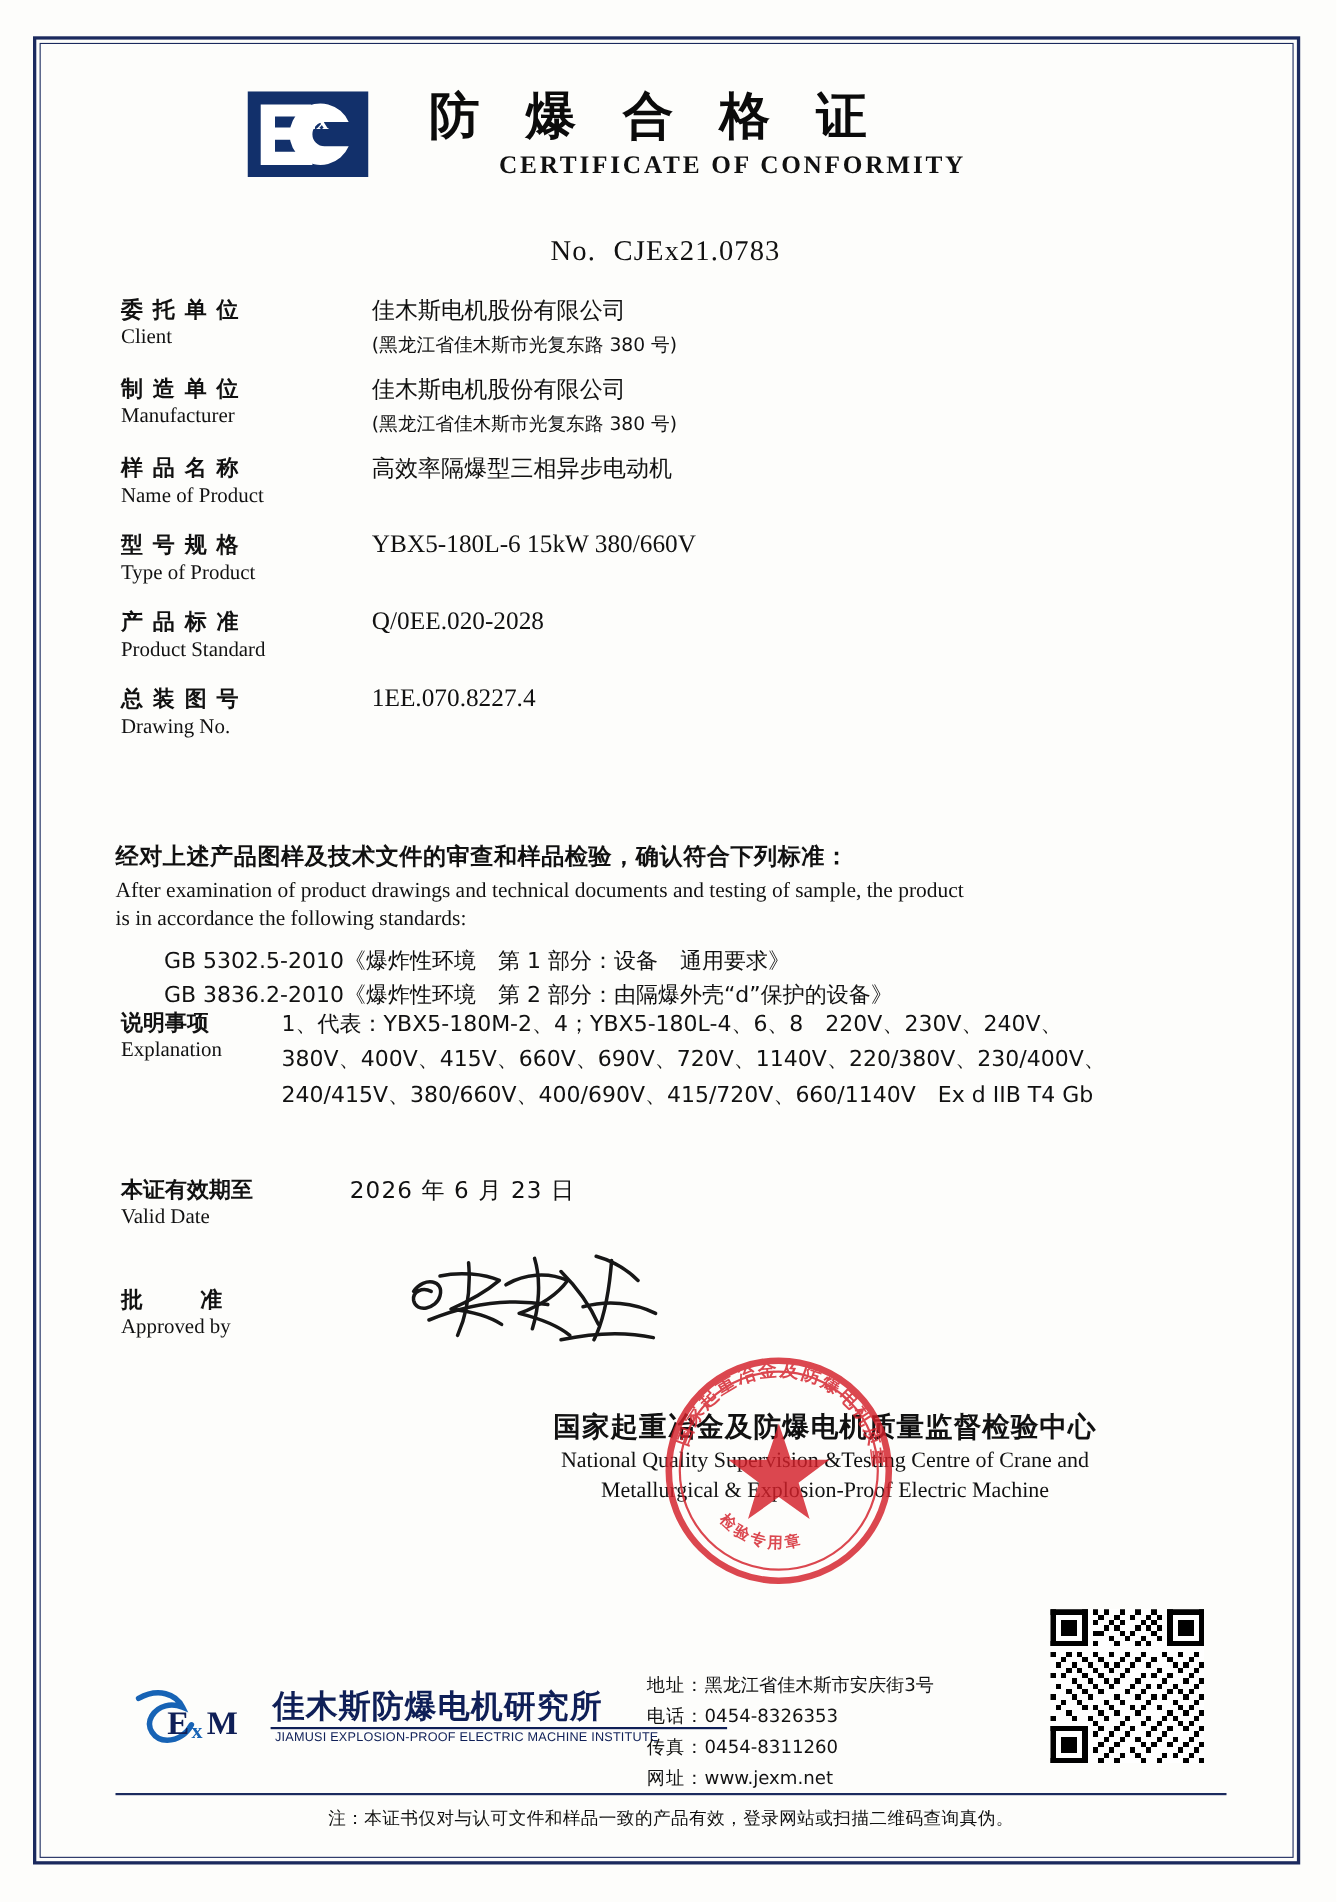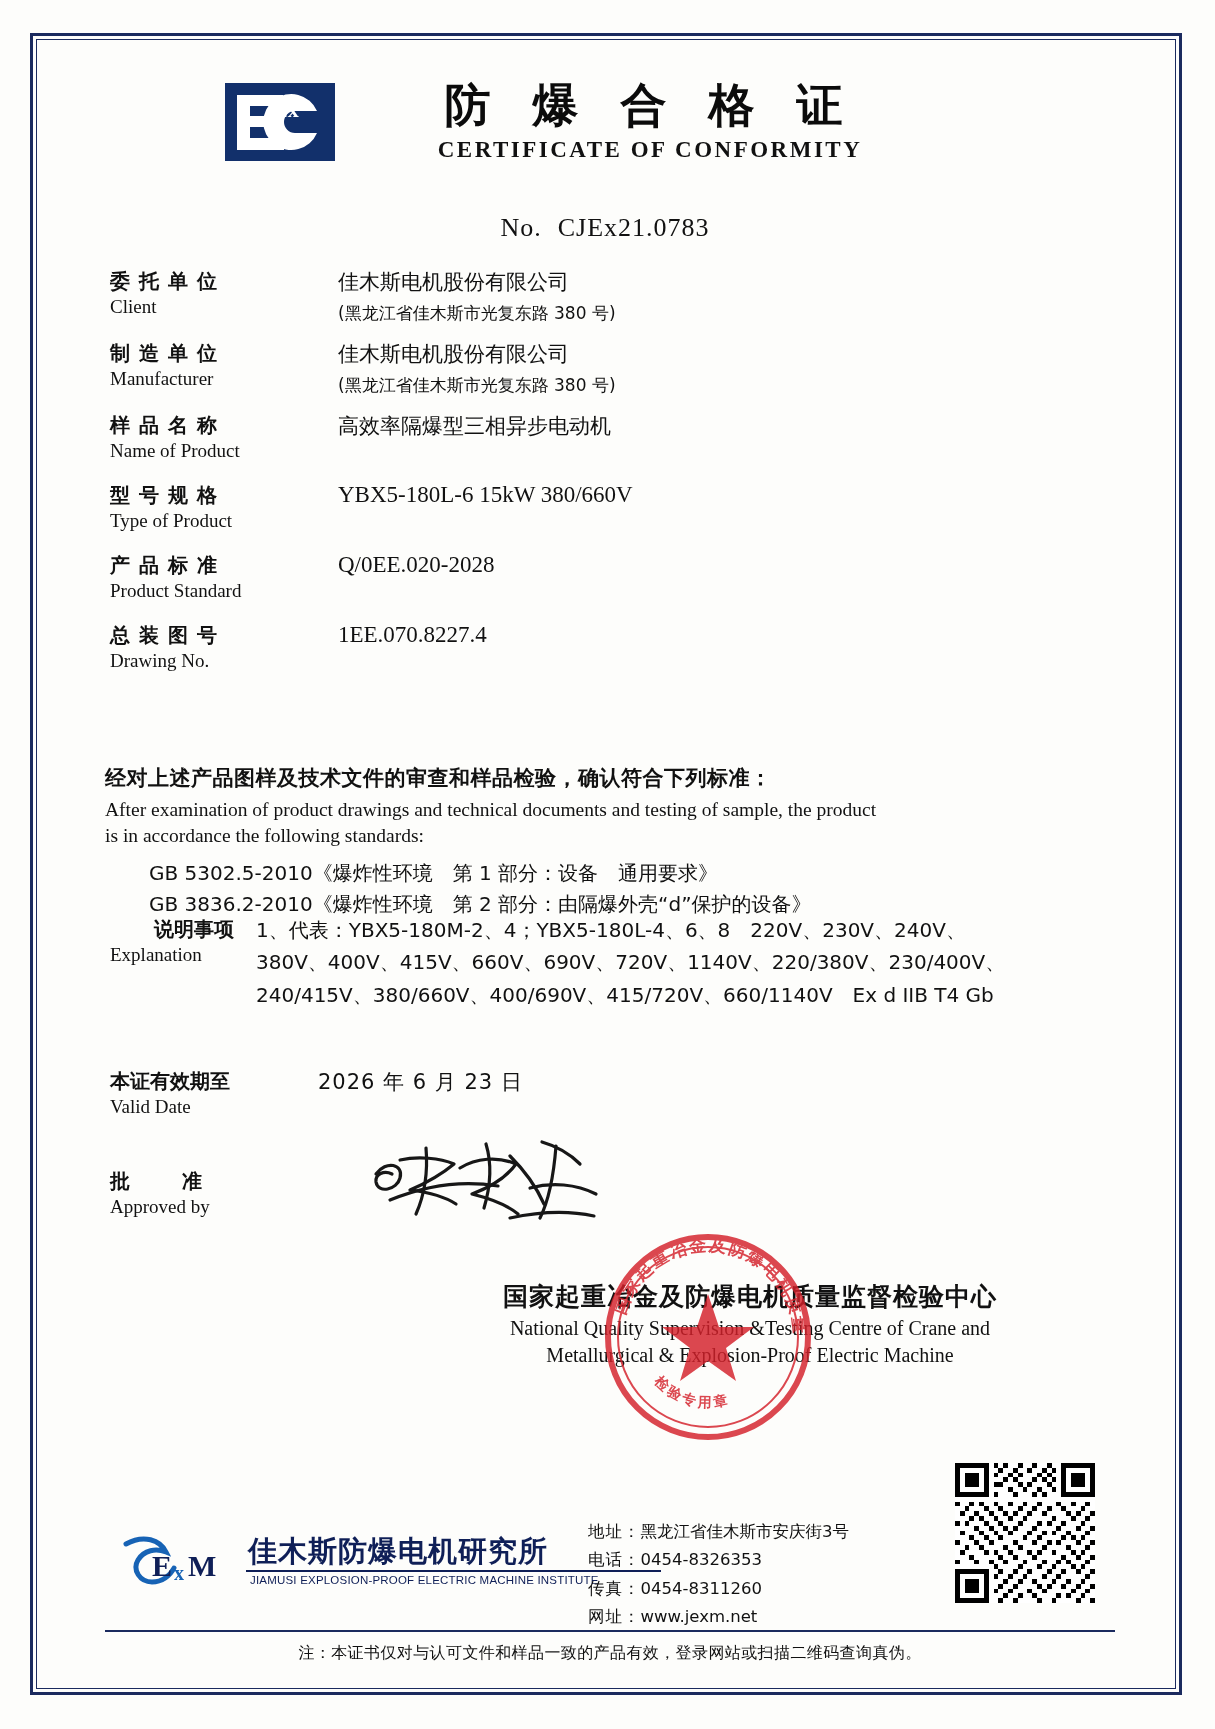--- a/index.html
+++ b/index.html
@@ -55,26 +55,26 @@
   .logo-ex svg { display:block; }
   .title-cn {
     position: absolute;
     left: 330px; top: 0px;
     width: 520px;
     font-family: "DejaVu Sans", sans-serif;
     font-weight: bold;
     font-size: 46px;
     letter-spacing: 13px;
     color: #0b0b0b;
-    text-align: center;
+    text-align: left;
     white-space: nowrap;
   }
   .title-en {
     position: absolute;
-    left: 330px; top: 62px;
+    left: 346px; top: 62px;
     width: 520px;
     font-family: "Liberation Serif", serif;
     font-weight: bold;
     font-size: 23px;
     letter-spacing: 2.5px;
     text-align: center;
     white-space: nowrap;
   }
   .cert-no {
     position: absolute;
@@ -167,21 +167,20 @@
     left: 110px; top: 916px;
     width: 1000px;
   }
   .explain .lbl-cn {
     position: absolute;
     left: 0; top: 0;
     font-family: "DejaVu Sans", sans-serif;
     font-weight: bold;
     font-size: 20px;
     white-space: nowrap;
-    margin-left: 44px;
   }
   .explain .lbl-en {
     position: absolute;
     left: 0; top: 28px;
     font-family: "Liberation Serif", serif;
     font-size: 19px;
     white-space: nowrap;
   }
   .explain .body {
     position: absolute;

